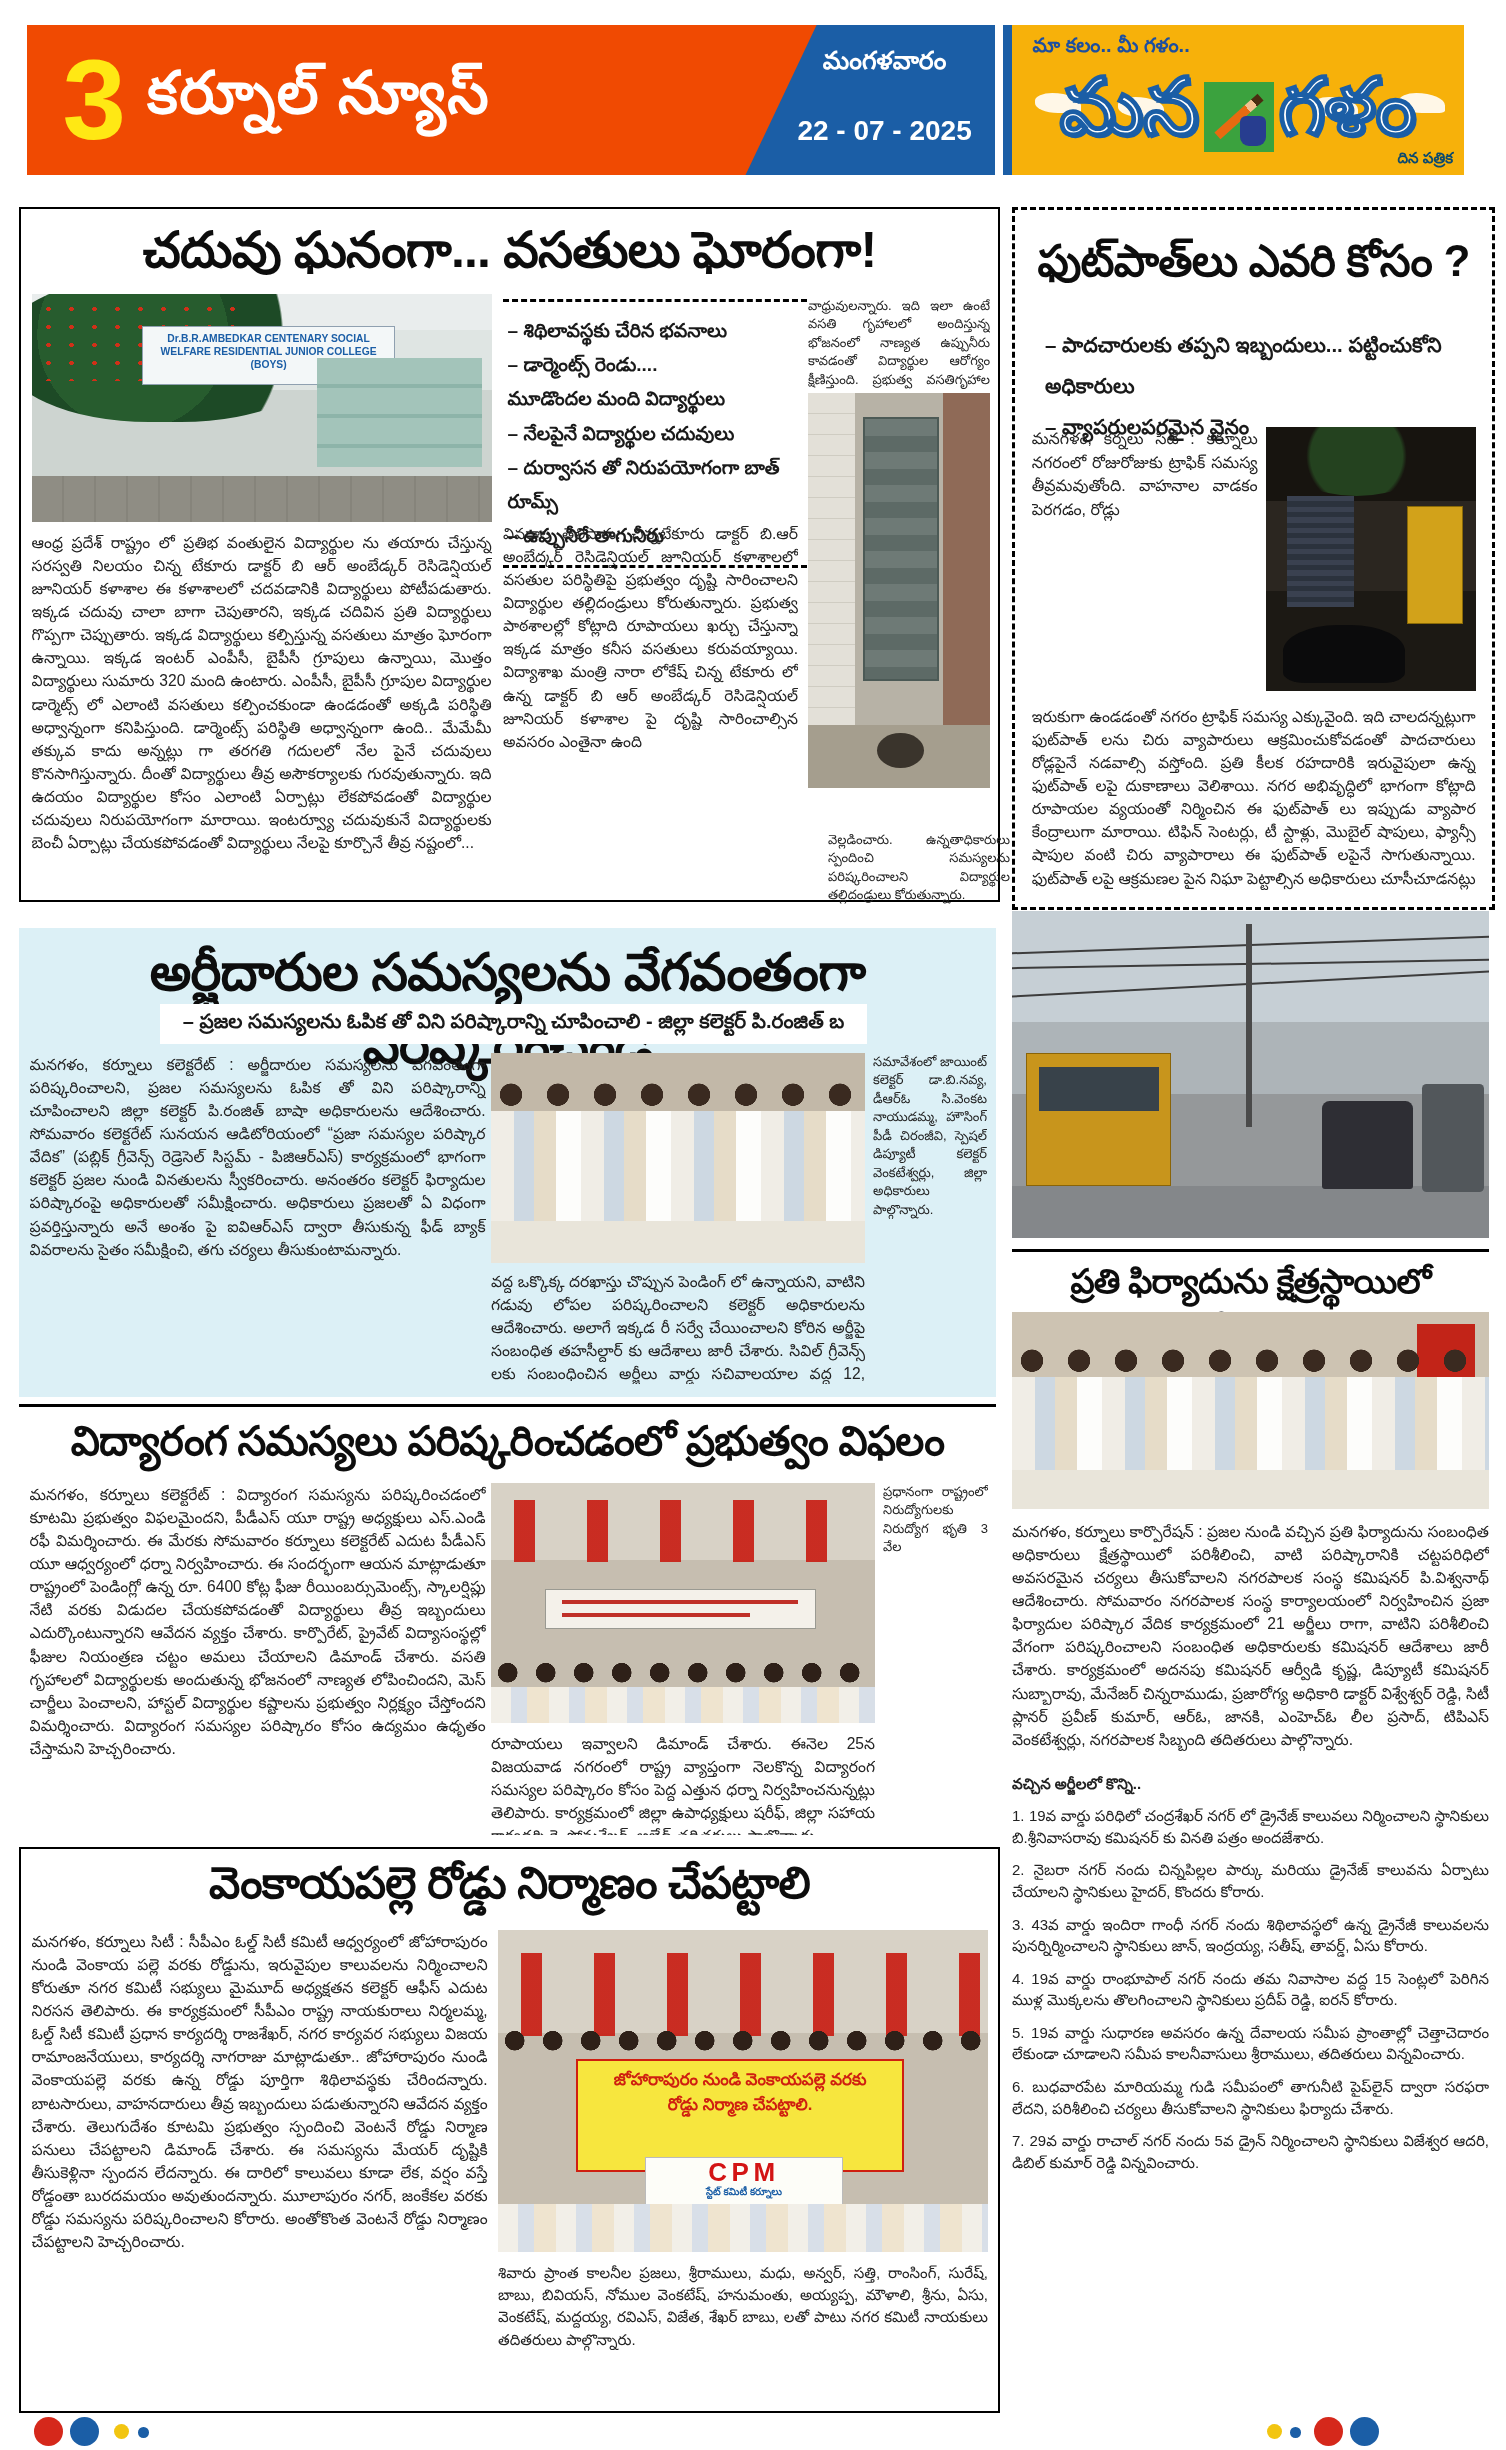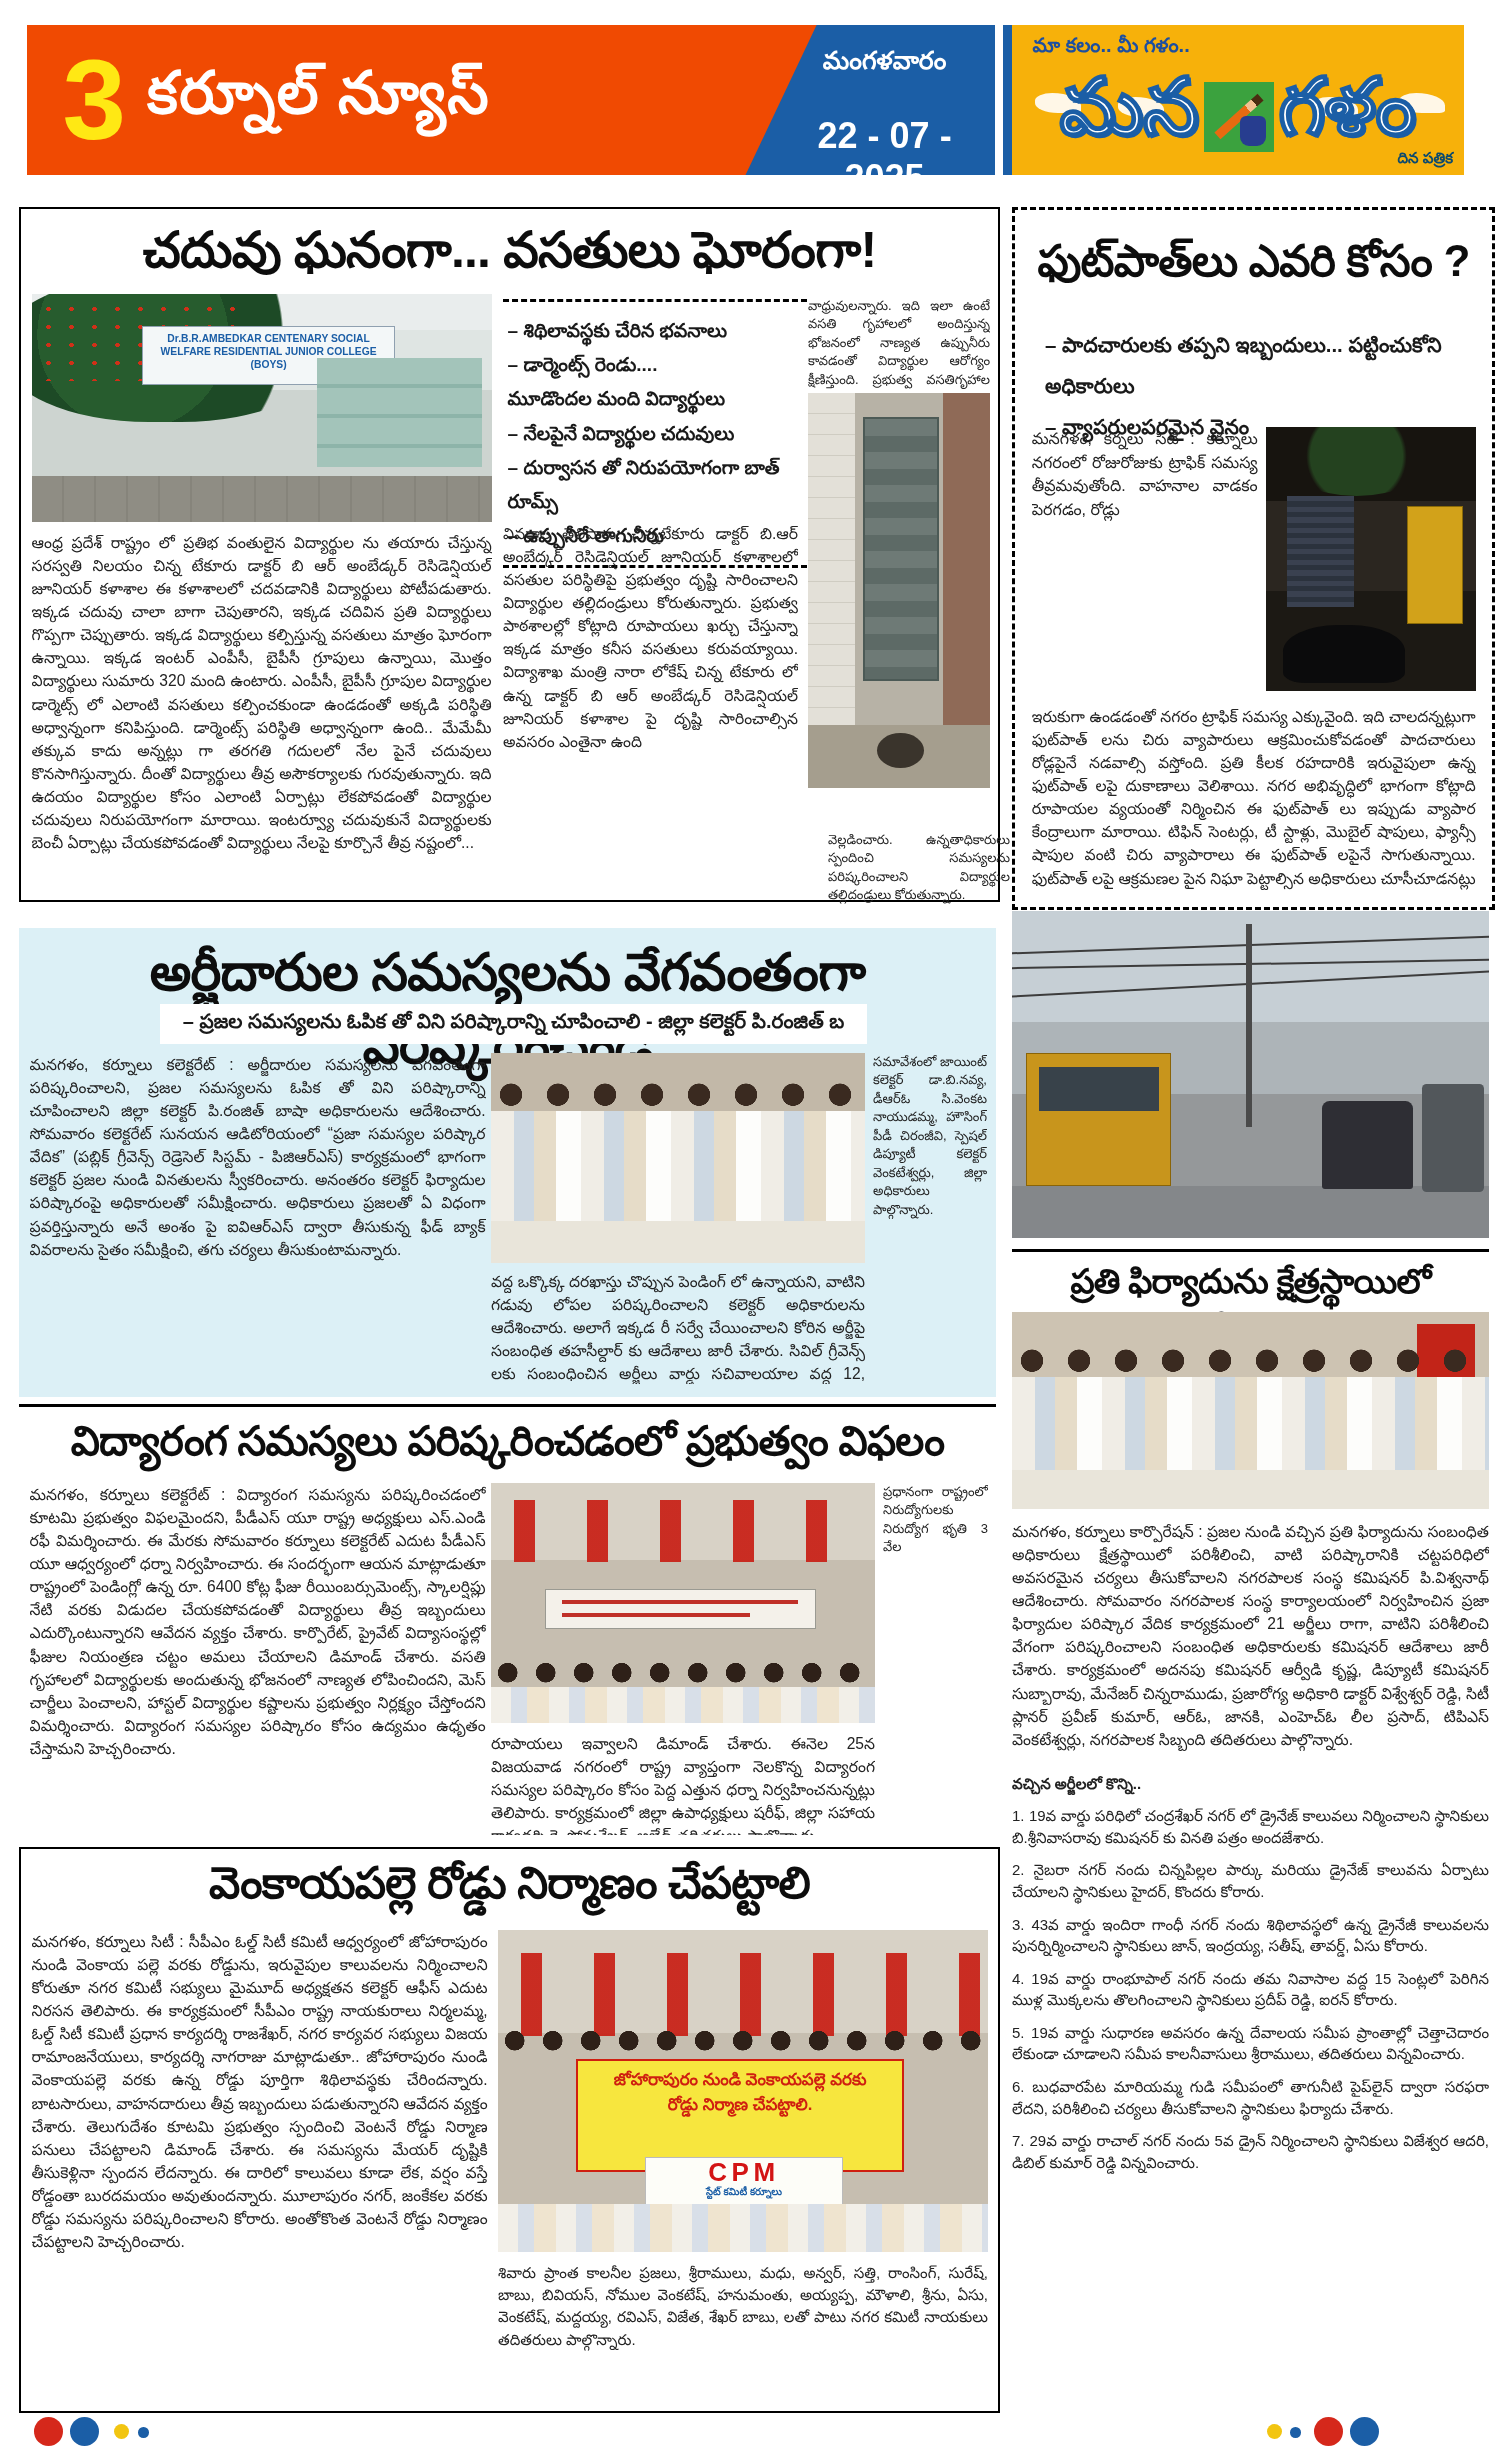--- a/index.html
+++ b/index.html
@@ -7,21 +7,21 @@
         font-family:"Liberation Sans","DejaVu Sans",sans-serif;color:#1a1a1a;overflow:hidden;}
   .abs{position:absolute;}
   
   .hdr{position:absolute;left:26.6px;top:25px;width:1428px;height:150px;}
   .hdr-blue{position:absolute;left:714px;top:0;width:254px;height:150px;background:#1B5EA6;}
   .hdr-orange{position:absolute;left:0;top:0;width:790px;height:150px;background:#F04A02;
               clip-path:polygon(0 0,100% 0,91% 100%,0 100%);display:flex;align-items:center;}
   .hdr-num{color:#FFE814;font-size:114px;font-weight:900;line-height:1;margin:0 21px 0 36px;}
   .hdr-title{color:#fff;font-size:59px;font-weight:900;letter-spacing:1.5px;}
   .hdr-day{position:absolute;left:763px;top:21px;width:190px;text-align:center;color:#fff;font-size:25px;font-weight:800;}
-  .hdr-date{position:absolute;left:763px;top:90px;width:190px;text-align:center;color:#fff;font-size:36px;font-weight:800;}
+  .hdr-date{position:absolute;left:763px;top:90px;width:190px;text-align:center;color:#fff;font-size:28px;font-weight:800;}
   .mast{position:absolute;left:976px;top:0;width:452px;height:150px;background:#F7B10A;border-left:9px solid #1B5EA6;}
   .mast-tag{position:absolute;left:21px;top:9px;color:#1D4FA0;font-size:20px;font-weight:800;}
   .mast-title{position:absolute;left:0;top:36px;width:100%;text-align:center;font-size:79px;font-weight:900;color:#fff;
               -webkit-text-stroke:2.3px #1B5EA6;text-shadow:2.3px 2.3px 0 #1B5EA6;display:flex;align-items:center;justify-content:center;gap:5px;}
   .mast-green{width:70px;height:70px;background:#3BA23E;position:relative;flex:none;}
   .pencil{position:absolute;left:6px;top:30px;width:58px;height:9px;background:linear-gradient(90deg,#e86a10 0 70%,#f3c090 70% 85%,#4a2c10 85%);transform:rotate(-42deg);}
   .fist{position:absolute;right:7.6px;bottom:6px;width:26px;height:30px;background:#273d8f;border-radius:6px 6px 9px 9px;}
   .dove{position:absolute;width:46px;height:20px;background:#fff;border-radius:60% 100% 20% 80%;opacity:.9;}
   .mast-sub{position:absolute;right:10.6px;bottom:4.6px;color:#0c4a6e;font-size:15px;font-weight:800;}
   

